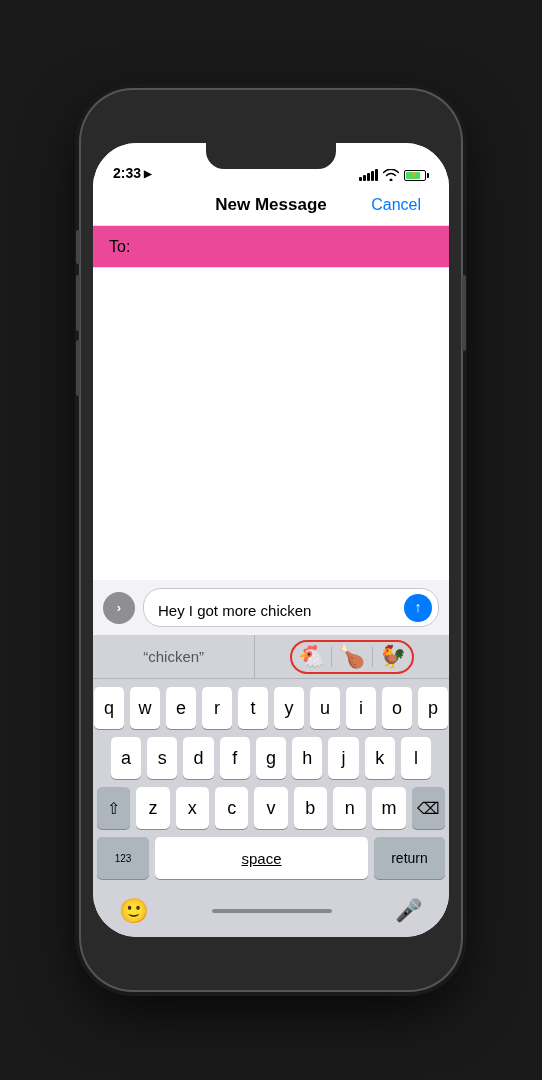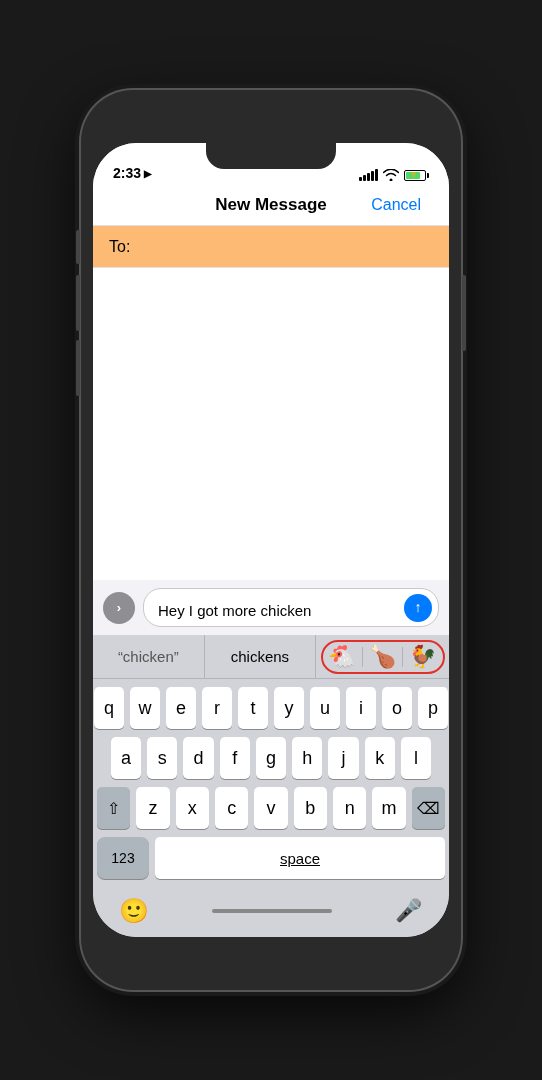--- a/index.html
+++ b/index.html
@@ -86,21 +86,21 @@
     }
     .nav-cancel {
       position: absolute;
       right: 28px;
       font-size: 16px;
       color: #007aff;
       text-decoration: none;
     }
     
     .to-field {
-      background: #fdba74;
+      background: #ec4899;
       padding: 10px 16px;
       display: flex;
       align-items: center;
       border-bottom: 1px solid #e0e0e0;
       min-height: 42px;
     }
     .to-label {
       font-size: 16px;
       color: #000;
       margin-right: 6px;
@@ -404,23 +404,20 @@
         <div class="send-btn">
           <span class="send-arrow">↑</span>
         </div>
       </div>
     </div>
 
     <div class="autocomplete-bar">
       <div class="autocomplete-item quoted">
         <span>“chicken”</span>
       </div>
-      <div class="autocomplete-item">
-        <span>chickens</span>
-      </div>
       <div class="autocomplete-item" style="flex:1.2;">
         <div class="emoji-group">
           <span class="emoji-char">🐔</span>
           <div class="emoji-divider"></div>
           <span class="emoji-char">🍗</span>
           <div class="emoji-divider"></div>
           <span class="emoji-char">🐓</span>
         </div>
       </div>
     </div>
@@ -458,22 +455,23 @@
         <div class="key">x</div>
         <div class="key">c</div>
         <div class="key">v</div>
         <div class="key">b</div>
         <div class="key">n</div>
         <div class="key">m</div>
         <div class="key delete-key modifier" style="font-size:16px;">⌫</div>
       </div>
 
       <div class="key-row" style="gap:6px;">
-        <div class="key num-key modifier" style="max-width:52px;font-size:14px;border-radius:8px;">123</div>
+        <div class="key num-key modifier" style="max-width:52px;font-size:10px;">123</div>
         <div class="key space modifier" style="background:white;max-width:none;flex:3;">space</div>
+        <div class="key return-key" style="max-width:80px;font-size:14px;">return</div>
       </div>
     </div>
 
     <div class="bottom-bar">
       <div class="bottom-icons-row" style="width:100%;display:flex;justify-content:space-between;align-items:center;padding:0 6px 2px;">
         <span style="font-size:24px;">🙂</span>
         <div class="home-indicator"></div>
         <span style="font-size:22px;">🎤</span>
       </div>
     </div>

